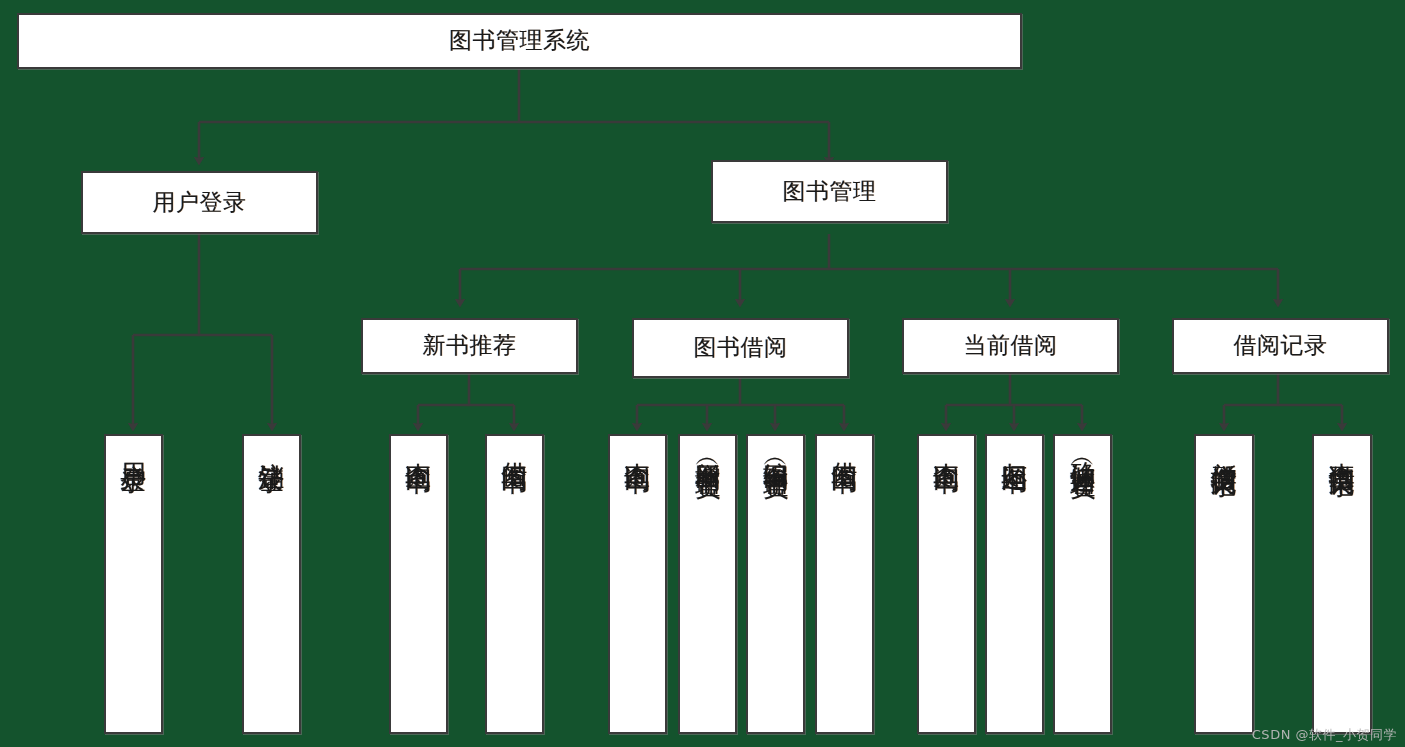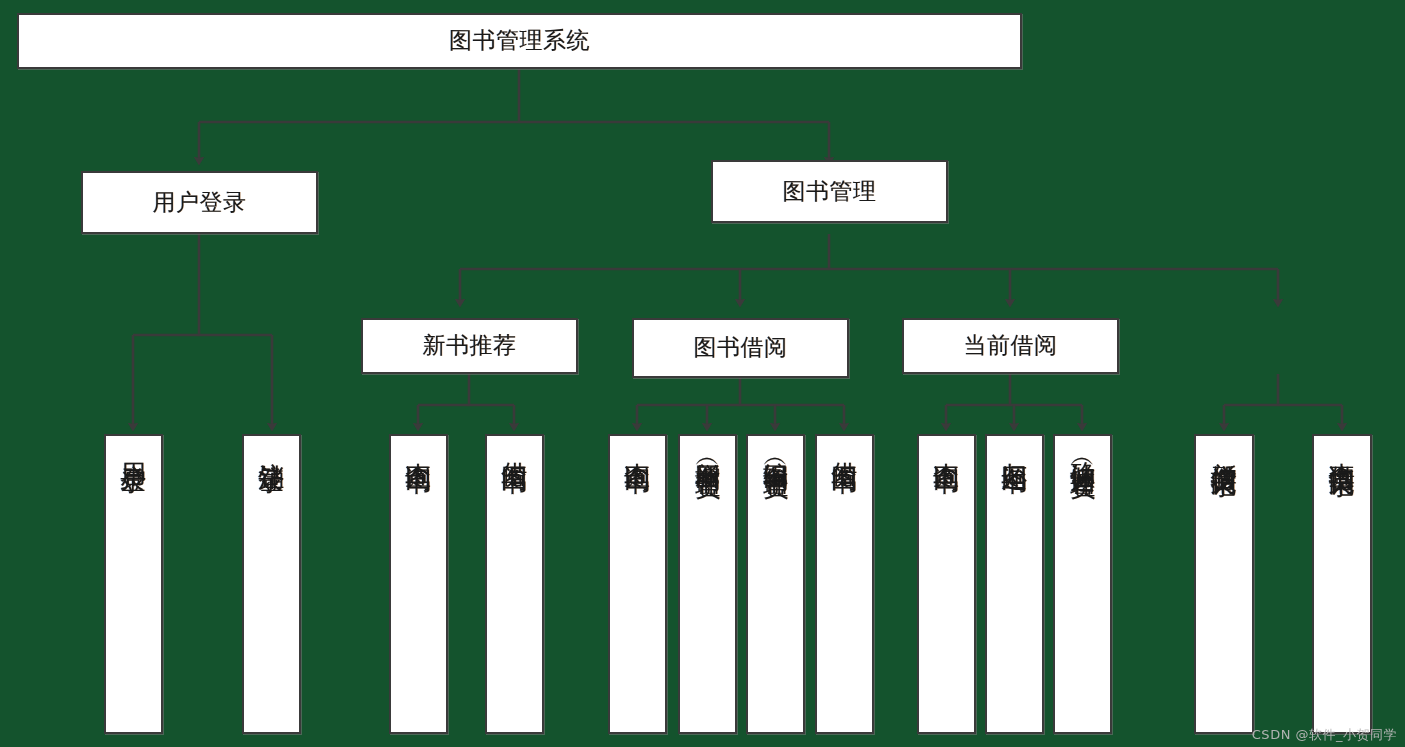--- a/index.html
+++ b/index.html
@@ -140,20 +140,23 @@
 
   <div class="node h" style="left:361px;top:318px;width:217px;height:56px;">
     <span class="lbl">新书推荐</span>
   </div>
   <div class="node h" style="left:632px;top:318px;width:217px;height:60px;">
     <span class="lbl">图书借阅</span>
   </div>
   <div class="node h" style="left:902px;top:318px;width:217px;height:56px;justify-content:center;">
     <span class="lbl">当前借阅</span>
   </div>
+  <div class="node h" style="left:1172px;top:318px;width:217px;height:56px;">
+    <span class="lbl">借阅记录</span>
+  </div>
 
   <div class="node v" style="left:104px;top:434px;width:59px;height:300px;">
     <span class="lbl">用户登录</span>
   </div>
   <div class="node v" style="left:242px;top:434px;width:59px;height:300px;">
     <span class="lbl">注销登录</span>
   </div>
 
   <div class="node v" style="left:389px;top:434px;width:59px;height:300px;">
     <span class="lbl">查询图书</span>

